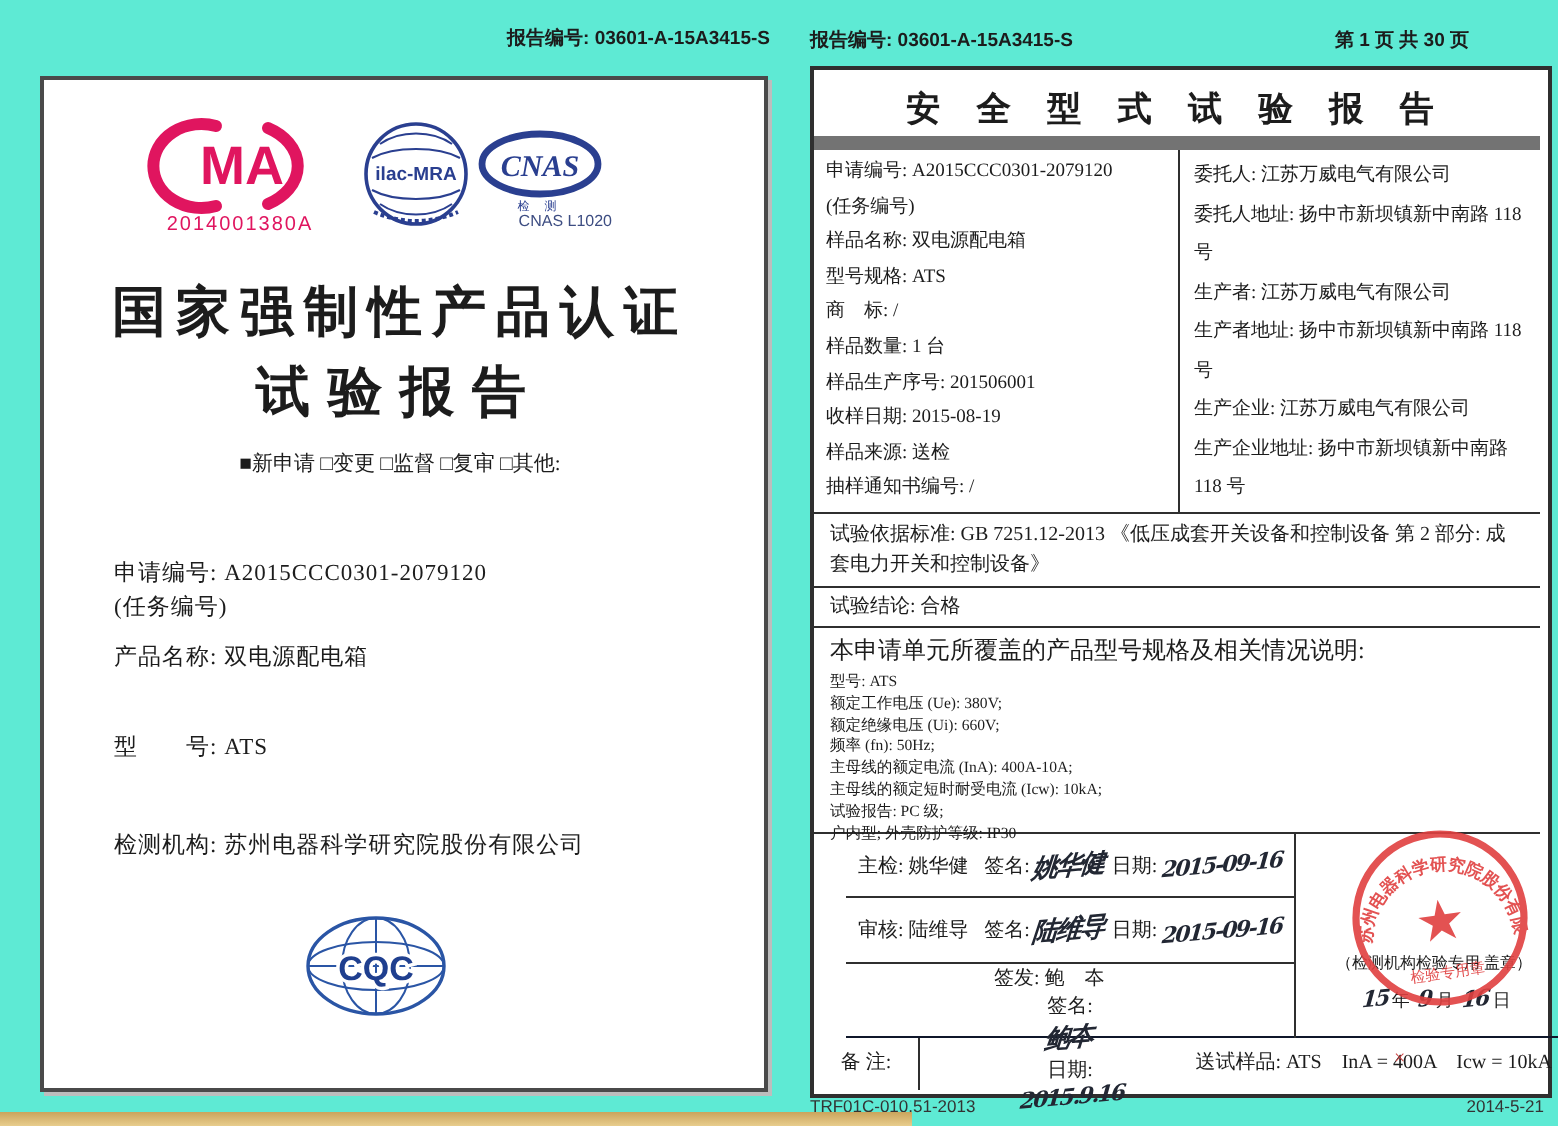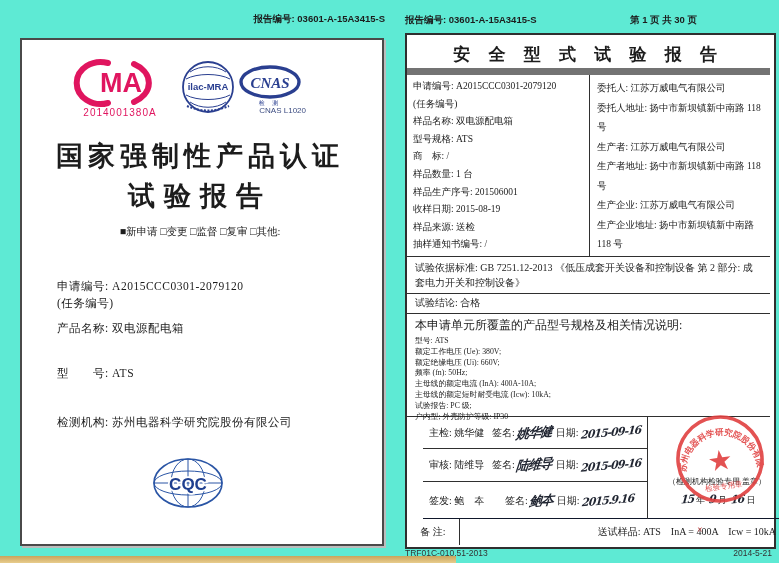--- a/index.html
+++ b/index.html
@@ -25,21 +25,21 @@
   .lp-title2{left:30px;top:178px;width:340px;text-align:center;font-size:27px;font-weight:600;
              letter-spacing:9px;}
   .lp-checks{left:30px;top:225px;width:340px;text-align:center;font-size:10.5px;}
   .lp-field{left:57px;font-size:11.5px;letter-spacing:.5px;}
   .lp-f1{top:279px;} .lp-f2{top:296px;} .lp-f3{top:321px;} .lp-f4{top:366px;} .lp-f5{top:415px;}
   .cqc-wrap{left:151px;top:457px;width:74px;height:52px;}
 
   
   .rp-reportno{left:405px;top:14px;width:250px;font-size:9.5px;font-weight:700;
                font-family:"Liberation Sans",sans-serif;}
-  .rp-pageind{left:630px;top:14px;width:142px;text-align:left;font-size:9.5px;font-weight:700;
+  .rp-pageind{left:630px;top:14px;width:142px;text-align:center;font-size:9.5px;font-weight:700;
               font-family:"Liberation Sans",sans-serif;}
   .rp-footer-l{left:405px;top:548px;font-size:8.5px;color:#333;font-family:"Liberation Sans",sans-serif;}
   .rp-footer-r{left:640px;top:548px;width:132px;text-align:right;font-size:8.5px;color:#333;
                font-family:"Liberation Sans",sans-serif;}
   .stray-x{left:697px;top:524px;color:#c44;font-size:10px;}
   .desk-strip{left:0;top:556px;width:456px;height:7px;
               background:linear-gradient(#caa45c,#e8cd8d);}
 
   
   .rtable{left:405px;top:33px;width:367px;height:512px;border:2px solid #2f2f2f;background:#fff;}
@@ -57,21 +57,21 @@
                  padding:2px 8px;font-size:10px;}
   .rt-coverage{left:0;top:279px;width:363px;height:103px;border-bottom:1px solid #2f2f2f;
                padding:3px 8px;}
   .rt-coverage .head{font-size:12px;font-weight:400;margin-bottom:2px;}
   .rt-coverage .cl{font-size:7.8px;line-height:10.8px;}
   .rt-sigs{left:16px;top:382px;width:363px;height:102px;border-bottom:1px solid #0f172a;}
   .sig-left{left:0;width:225px;border-right:1px solid #2f2f2f;display:flex;align-items:center;
             padding:0 6px;font-size:10px;white-space:nowrap;}
   .sig1{top:0;height:32px;border-bottom:1px solid #2f2f2f;}
   .sig2{top:32px;height:33px;border-bottom:1px solid #2f2f2f;}
-  .sig3{top:65px;height:37px;}
+  .sig3{top:65px;height:37px;flex-direction:column;}
   .sig-role{width:76px;}
   .hand{display:inline-block;font-family:"DejaVu Serif",serif;font-style:italic;font-weight:700;
         transform:rotate(-5deg) skewX(-10deg);letter-spacing:-1px;color:#222733;}
   .sig-name{font-size:13px;margin:0 4px 0 1px;}
   .sig-date{font-size:11px;margin-left:2px;}
   .seal-cell{left:225px;top:0;width:138px;height:102px;}
   .seal-svg{left:26px;top:-4px;width:92px;height:92px;transform:rotate(-8deg);opacity:.9;}
   .seal-caption{left:0;top:59px;width:138px;text-align:center;font-size:8px;}
   .seal-date{left:0;top:76px;width:138px;text-align:center;font-size:9px;}
   .seal-date .hand{font-size:11px;margin:0 2px;}

